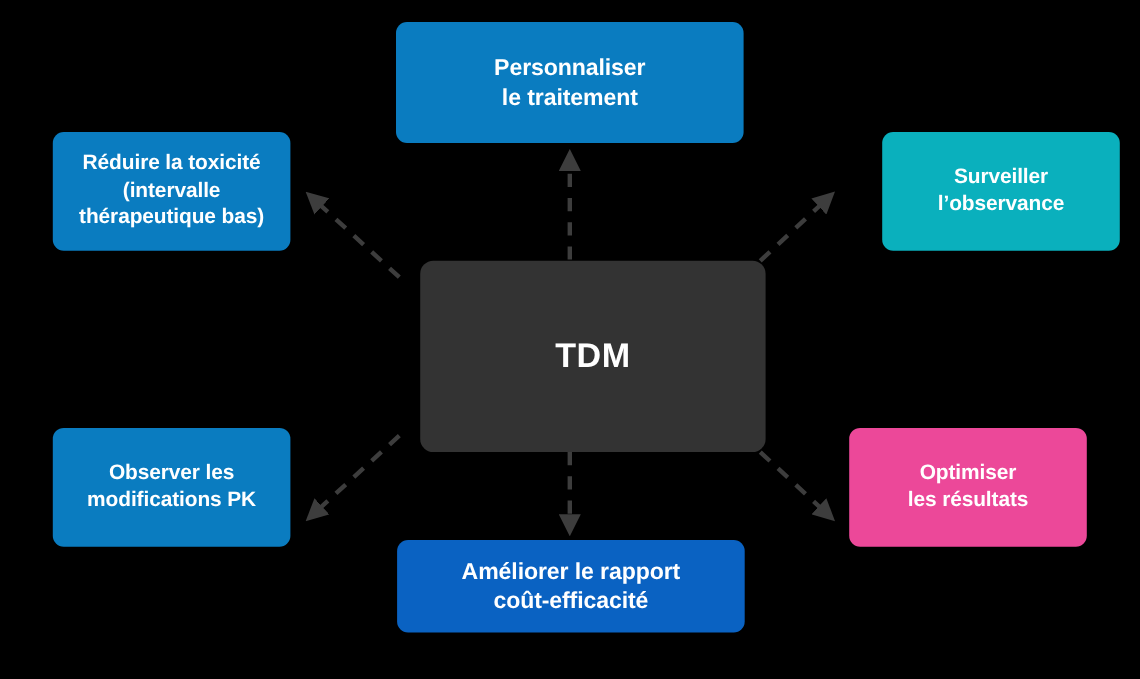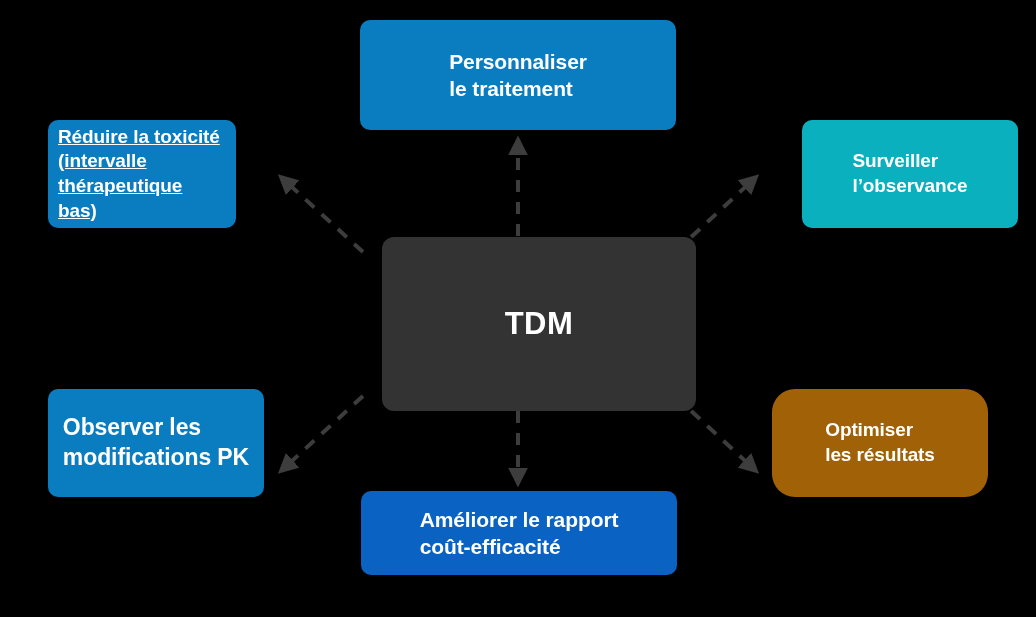--- a/index.html
+++ b/index.html
@@ -24,21 +24,21 @@
     top: 0;
     width: 1036px;
     height: 617px;
     pointer-events: none;
   }
   .node {
     position: absolute;
     display: flex;
     align-items: center;
     justify-content: center;
-    text-align: left;
+    text-align: center;
     border-radius: 10px;
     color: #ffffff;
     font-weight: bold;
     line-height: 1.30;
     letter-spacing: -0.1px;
     box-sizing: border-box;
     padding: 6px 10px;
   }
   .node-label {
     display: block;
@@ -70,54 +70,52 @@
     top: 491px;
     width: 316px;
     height: 84px;
     background: #0a62c2;
     font-size: 21px;
   }
   
   #node-top-left {
     left: 48px;
     top: 120px;
-    width: 188px;
+    width: 216px;
     height: 108px;
     background: #0a7cc0;
     font-size: 19px;
-    text-decoration: underline;
   }
   
   #node-top-right {
     left: 772px;
     top: 120px;
     width: 216px;
     height: 108px;
     background: #0ab0bd;
     font-size: 19px;
     margin-left: 30px;
   }
   
   #node-bottom-left {
     left: 48px;
     top: 389px;
     width: 216px;
     height: 108px;
     background: #0a7cc0;
-    font-size: 23px;
+    font-size: 19px;
   }
   
   #node-bottom-right {
     left: 772px;
     top: 389px;
     width: 216px;
     height: 108px;
-    background: #a16207;
+    background: #ec4899;
     font-size: 19px;
-    border-radius: 23px;
   }
 </style>
 </head>
 <body>
 
 <div id="canvas">
 
   <svg class="arrow-layer" width="1036" height="617" viewBox="0 0 1036 617" xmlns="http://www.w3.org/2000/svg">
     <defs>
       <marker id="arrowhead" markerWidth="5" markerHeight="5" refX="3.6" refY="2.5" orient="auto" markerUnits="strokeWidth">

